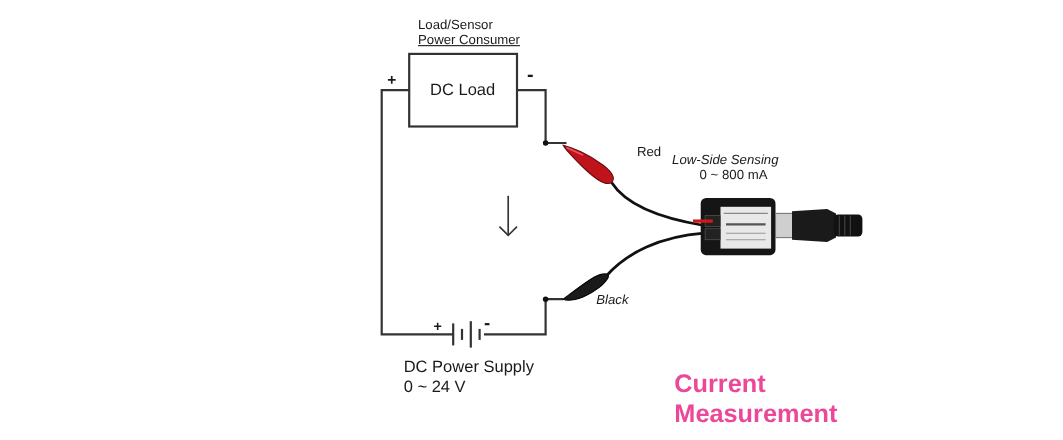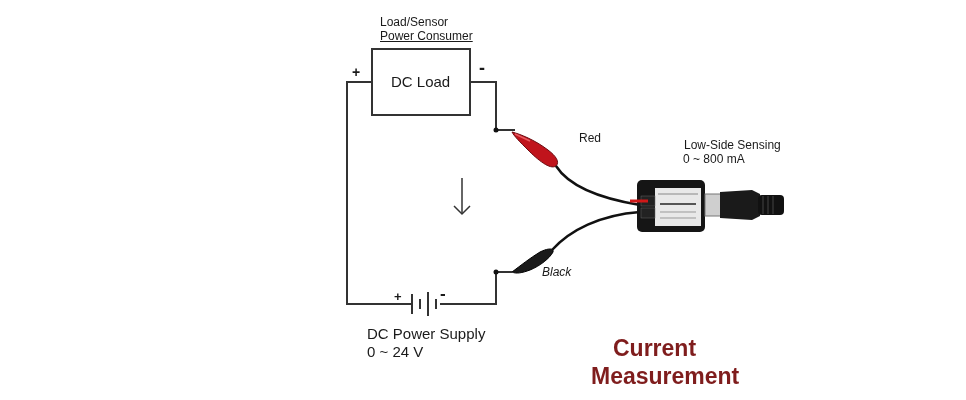--- a/index.html
+++ b/index.html
@@ -1,20 +1,20 @@
 <!DOCTYPE html>
 <html><head>
   <meta charset="utf-8">
   <style>
     html, body { margin: 0; padding: 0; background: #ffffff; }
     body { width: 966px; height: 400px; position: relative; overflow: hidden; font-family: "Liberation Sans", sans-serif; color: #1a1a1a; }
     .txt { position: absolute; white-space: nowrap; }
     .small { font-size: 12px; line-height: 14px; }
     .med { font-size: 15px; line-height: 18px; }
-    .big { font-size: 23px; font-weight: bold; line-height: 28px; color: #7f1d1d; }
+    .big { font-size: 23px; font-weight: bold; line-height: 28px; color: #ec4899; }
     svg { position: absolute; left: 0; top: 0; }
   </style>
 </head>
 <body>
 
 <svg width="966" height="400" viewBox="0 0 966 400">
 
   <polyline points="372,82 347,82 347,304 412,304" fill="none" stroke="#333" stroke-width="2"></polyline>
 
   <polyline points="470,82 496,82 496,130 515,130" fill="none" stroke="#333" stroke-width="2"></polyline>
@@ -73,22 +73,22 @@
 
 <div class="txt small" style="left:380px; top:15px;text-align:center;">Load/Sensor</div>
 <div class="txt small" style="left:380px; top:29px;text-decoration:underline;">Power Consumer</div>
 <div class="txt med" style="left:391px; top:73px;text-align:center;">DC Load</div>
 <div class="txt" style="left:352px; top:64px; font-size:14px; font-weight:bold;">+</div>
 <div class="txt" style="left:479px; top:58px; font-size:18px; font-weight:bold;">-</div>
 
 <div class="txt small" style="left:546px; top:131px;margin-left:33px;">Red</div>
 <div class="txt small" style="left:542px; top:265px;font-style:italic;">Black</div>
 
-<div class="txt small" style="left:684px; top:138px;">Low-Side Sensing</div>
-<div class="txt small" style="left:683px; top:152px;text-align:right;">0 ~ 800 mA</div>
+<div class="txt small" style="left:611px; top:138px;font-style:italic;">Low-Side Sensing</div>
+<div class="txt small" style="left:636px; top:152px;text-align:right;">0 ~ 800 mA</div>
 
 <div class="txt" style="left:394px; top:289px; font-size:13px; font-weight:bold;">+</div>
 <div class="txt" style="left:440px; top:284px; font-size:17px; font-weight:bold;">-</div>
 <div class="txt med" style="left:367px; top:325px;text-align:right;">DC Power Supply</div>
 <div class="txt med" style="left:367px; top:343px;">0 ~ 24 V</div>
 
 <div class="txt big" style="left:613px; top:334px;">Current</div>
-<div class="txt big" style="left:591px; top:362px;">Measurement</div>
+<div class="txt big" style="left:613px; top:362px;">Measurement</div>
 
 </body></html>

